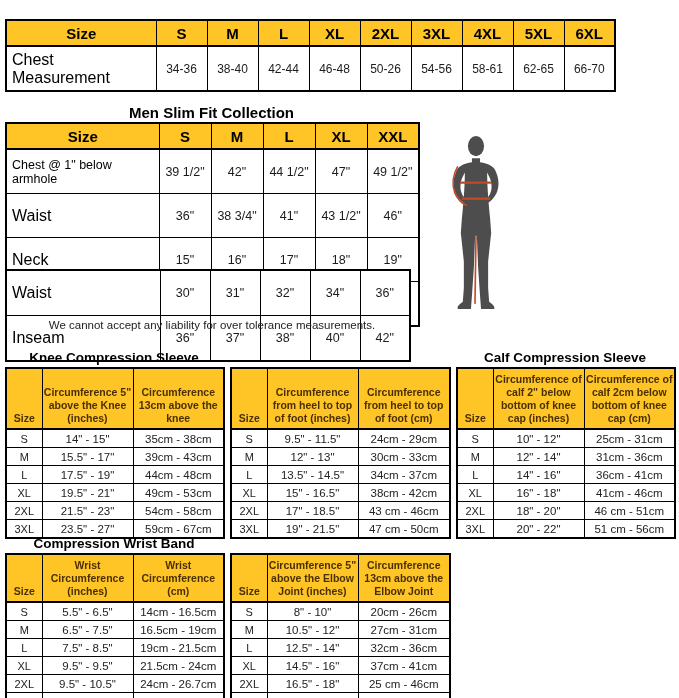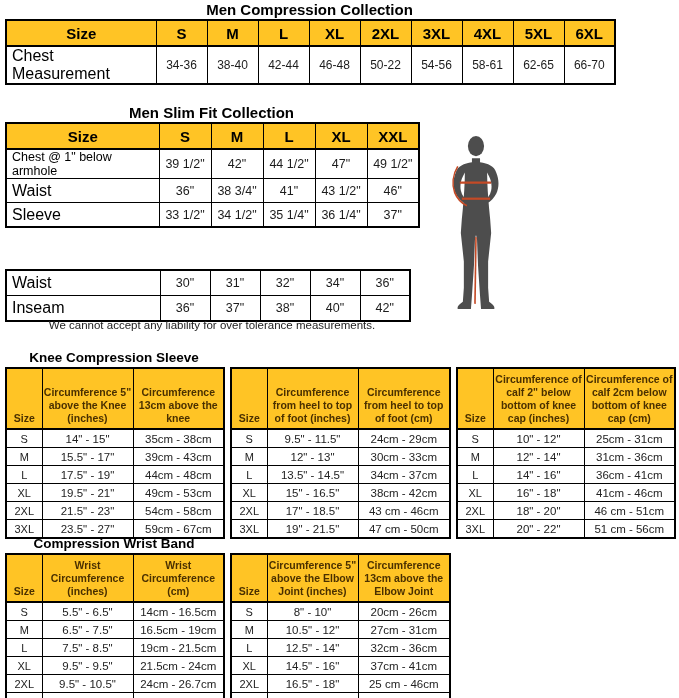--- a/index.html
+++ b/index.html
@@ -11,42 +11,41 @@
   .title { font-weight:bold; text-align:center; color:#000; }
   .big-title { font-size:15px; line-height:17px; }
   .sub-title { font-size:13.5px; line-height:15px; white-space:nowrap; }
 
   table.tbl { border-collapse:collapse; table-layout:fixed; background:#fff; border:2px solid #000; }
   table.tbl th, table.tbl td { border:1px solid #000; overflow:hidden; }
   table.tbl thead th { background:#FFC425; font-weight:bold; border-bottom:2px solid #000; text-align:center; }
 
   
   .main thead th { font-size:15px; height:24px; padding:0 1px; }
-  .main td { text-align:center; font-size:12px; height:19px; padding:2px 1px; color:#1c1c1c; }
+  .main td { text-align:center; font-size:12px; height:19px; padding:12px 1px; color:#1c1c1c; }
   .main td:first-child { text-align:left; font-size:16px; padding:0 5px; color:#000; }
   .t2 td, .t3 td { font-size:12.5px; }
   .t2 tbody tr:first-child td:first-child { font-size:12.5px; }
   .t3 td { height:20px; }
 
   
   .sub thead th { font-size:10.5px; line-height:13px; color:#4a3000; vertical-align:bottom; padding:3px 1px; }
   .sub td { font-size:11.5px; text-align:center; color:#222; height:15px; padding:1px 0; }
   .sub td:first-child { font-size:11px; }
   .t-knee thead th, .t-ankle thead th, .t-calf thead th { height:53px; }
   .t-wrist thead th, .t-elbow thead th { height:40px; }
 
   .note { font-size:11.5px; line-height:15px; text-align:center; color:#222; }
   .note b { color:#000; }
 </style>
 </head>
 <body>
 
 <div class="canvas">
 
-  <div class="abs title big-title" style="left:5px; top:1px; width:609px;">Men Compression Collection</div>
   <table class="tbl main t1 abs" style="left:5px; top:19px; width:609px;">
     <colgroup>
         <col style="width:150px">
         <col style="width:51px">
         <col style="width:51px">
         <col style="width:51px">
         <col style="width:51px">
         <col style="width:51px">
         <col style="width:51px">
         <col style="width:51px">
@@ -67,21 +66,21 @@
           <th>6XL</th>
         </tr>
       </thead>
       <tbody>
         <tr>
           <td>Chest Measurement</td>
           <td>34-36</td>
           <td>38-40</td>
           <td>42-44</td>
           <td>46-48</td>
-          <td>50-22</td>
+          <td>50-26</td>
           <td>54-56</td>
           <td>58-61</td>
           <td>62-65</td>
           <td>66-70</td>
         </tr>
       </tbody>
     </table>
 
   <div class="abs title big-title" style="left:5px; top:104px; width:413px;">Men Slim Fit Collection</div>
   <table class="tbl main t2 abs" style="left:5px; top:122px; width:413px;">
@@ -112,20 +111,28 @@
           <td>47"</td>
           <td>49 1/2"</td>
         </tr>
         <tr>
           <td>Waist</td>
           <td>36"</td>
           <td>38 3/4"</td>
           <td>41"</td>
           <td>43 1/2"</td>
           <td>46"</td>
+        </tr>
+        <tr>
+          <td>Neck</td>
+          <td>15"</td>
+          <td>16"</td>
+          <td>17"</td>
+          <td>18"</td>
+          <td>19"</td>
         </tr>
         <tr>
           <td>Sleeve</td>
           <td>33 1/2"</td>
           <td>34 1/2"</td>
           <td>35 1/4"</td>
           <td>36 1/4"</td>
           <td>37"</td>
         </tr>
       </tbody>
@@ -269,20 +276,21 @@
           <td>43 cm - 46cm</td>
         </tr>
         <tr>
           <td>3XL</td>
           <td>19" - 21.5"</td>
           <td>47 cm - 50cm</td>
         </tr>
       </tbody>
     </table>
 
+  <div class="abs title sub-title" style="left:456px; top:350px; width:218px;">Calf Compression Sleeve</div>
   <table class="tbl sub t-calf abs" style="left:456px; top:367px; width:218px;">
     <colgroup>
         <col style="width:36px">
         <col style="width:91px">
         <col style="width:91px">
       </colgroup>
   <thead>
         <tr>
           <th>Size</th>
           <th>Circumference of calf 2" below bottom of knee cap (inches)</th>

